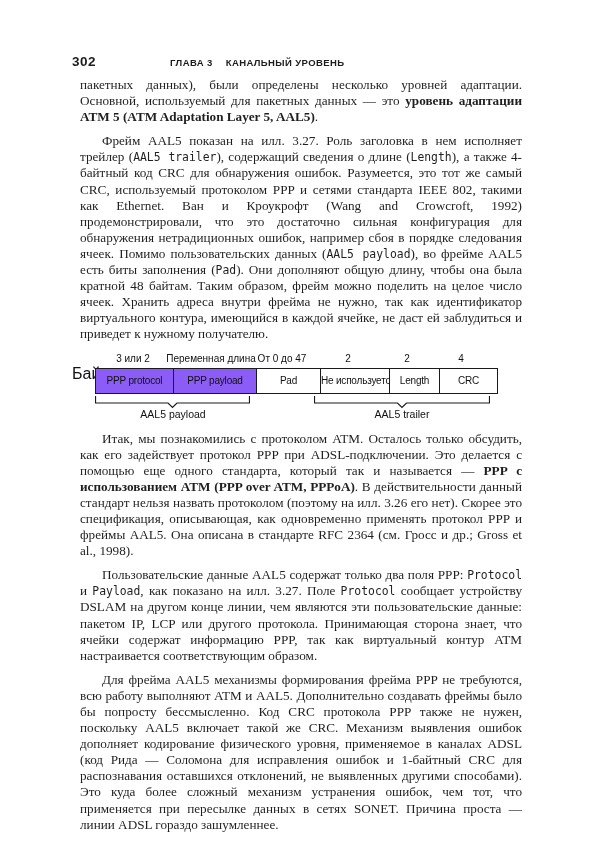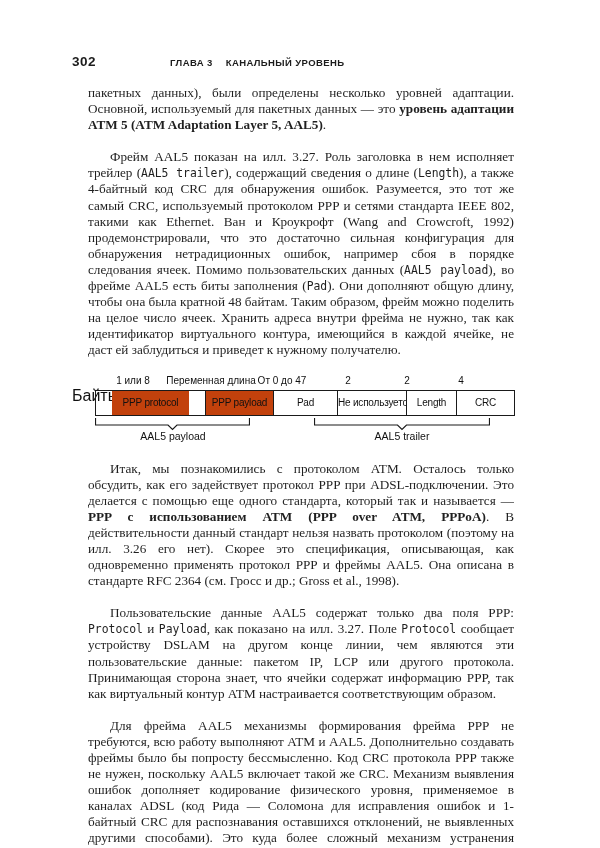--- a/index.html
+++ b/index.html
@@ -17,21 +17,21 @@
   .runhead{
     display:flex;align-items:baseline;
     font-family:"Liberation Sans", sans-serif;
     color:#1c1c1c;
   }
   .pageno{font-size:13.5px;font-weight:700;letter-spacing:0.5px;}
   .chapter-label{font-size:9.5px;font-weight:700;margin-left:30px;letter-spacing:0.4px;padding-left:44px;}
   .chapter-title{font-size:9.5px;font-weight:700;margin-left:13px;letter-spacing:0.4px;}
   
   .bodytext p{
-    margin:16px;
+    margin:8px;
     font-size:13.2px;
     line-height:16.1px;
     text-align:justify;
     hyphens:auto;
   }
   p.indent{text-indent:22px;}
   .run-bold{font-weight:700;}
   .run-code{font-family:"DejaVu Sans Mono","Liberation Mono",monospace;font-size:11.4px;}
   
   .figure{
@@ -52,22 +52,22 @@
   }
   .fig-cell{
     height:24px;line-height:24px;
     text-align:center;
     font-size:10px;letter-spacing:-0.2px;
     white-space:nowrap;overflow:hidden;
     background:#ffffff;
     box-sizing:border-box;
   }
   .fig-cell + .fig-cell{border-left:1.2px solid #1a1a1a;}
-  .fig-cell.shaded{background:#c2410c;margin-left:16px;}
-  .c1{width:77px;} .c2{width:68px;} .c3{width:64px;}
+  .fig-cell.shaded{background:#8b5cf6;}
+  .c1{width:77px;} .c2{width:83px;} .c3{width:64px;}
   .c4{width:69px;} .c5{width:50px;} .c6{width:58px;}
   .brace{position:absolute;top:43px;}
   .brace svg{display:block;}
   .brace-payload{left:23px;}
   .brace-trailer{left:242px;}
   .brace-label{
     position:absolute;top:55px;font-size:10.5px;
     transform:translateX(-50%);white-space:nowrap;
   }
   .brace-label-payload{left:101px;}
@@ -90,21 +90,21 @@
     <span class="chapter-label">ГЛАВА 3</span>
     <span class="chapter-title">КАНАЛЬНЫЙ УРОВЕНЬ</span>
   </div>
 
   <div class="bodytext">
     <p><span>пакетных данных), были определены несколько уровней адаптации. Основной, используемый для пакетных данных — это </span><span class="run-bold">уровень адаптации ATM 5 (ATM Adaptation Layer 5, AAL5)</span><span>.</span></p>
     <p class="indent"><span>Фрейм AAL5 показан на илл. 3.27. Роль заголовка в нем исполняет трейлер (</span><span class="run-code">AAL5 trailer</span><span>), содержащий сведения о длине (</span><span class="run-code">Length</span><span>), а также 4-байтный код CRC для обнаружения ошибок. Разумеется, это тот же самый CRC, используемый протоколом PPP и сетями стандарта IEEE 802, такими как Ethernet. Ван и Кроукрофт (Wang and Crowcroft, 1992) продемонстрировали, что это достаточно сильная конфигурация для обнаружения нетрадиционных ошибок, например сбоя в порядке следования ячеек. Помимо пользовательских данных (</span><span class="run-code">AAL5 payload</span><span>), во фрейме AAL5 есть биты заполнения (</span><span class="run-code">Pad</span><span>). Они дополняют общую длину, чтобы она была кратной 48 байтам. Таким образом, фрейм можно поделить на целое число ячеек. Хранить адреса внутри фрейма не нужно, так как идентификатор виртуального контура, имеющийся в каждой ячейке, не даст ей заблудиться и приведет к нужному получателю.</span></p>
 
     <div class="figure">
       <span class="fig-bytes-label">Байты</span>
-      <span class="bl bl1">1 или 8</span>
+      <span class="bl bl1">3 или 2</span>
       <span class="bl bl2">Переменная длина</span>
       <span class="bl bl3">От 0 до 47</span>
       <span class="bl bl4">2</span>
       <span class="bl bl5">2</span>
       <span class="bl bl6">4</span>
 
       <div class="fig-boxes">
         <div class="fig-cell c1 shaded">PPP protocol</div>
         <div class="fig-cell c2 shaded">PPP payload</div>
         <div class="fig-cell c3">Pad</div>

